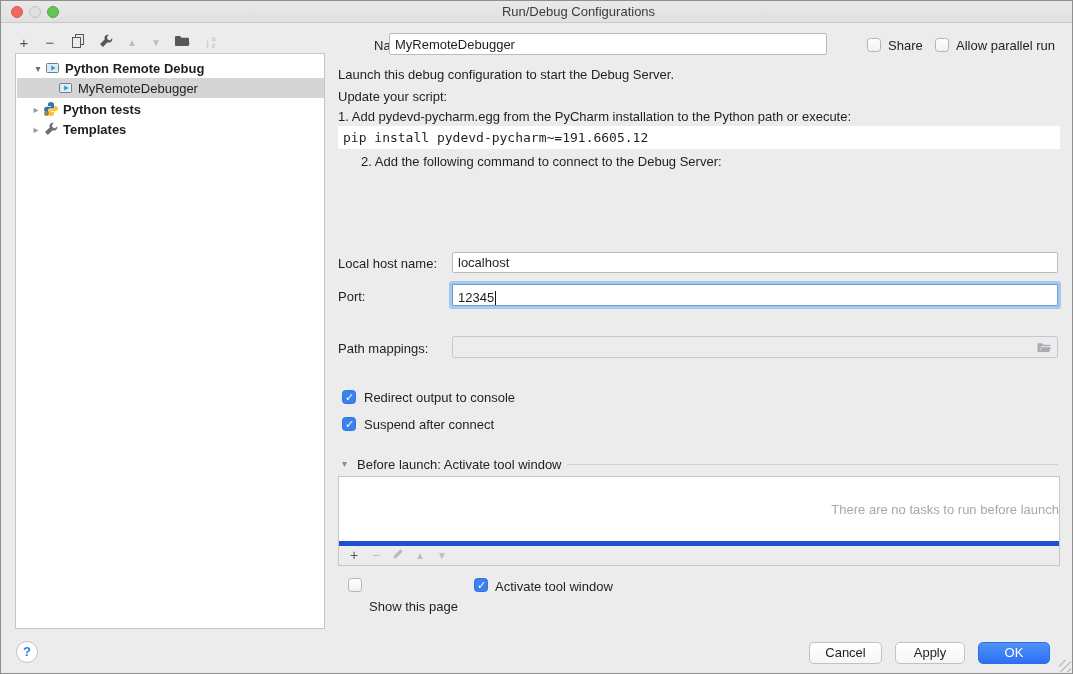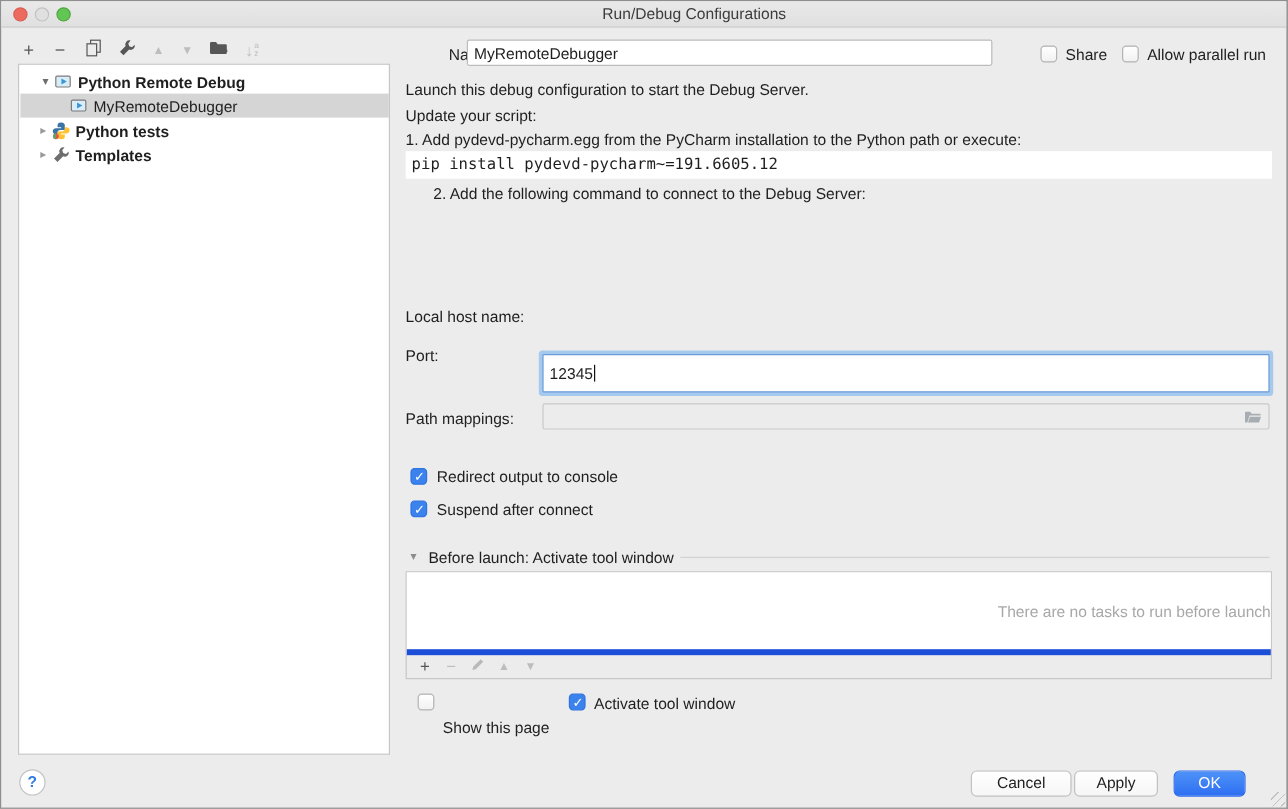--- a/index.html
+++ b/index.html
@@ -168,22 +168,23 @@
   <span class="cb" style="left:934px;top:37px;"></span>
   <span class="label" style="left:955px;top:37px;">Allow parallel run</span>
 
   <span class="label" style="left:337px;top:66px;">Launch this debug configuration to start the Debug Server.</span>
   <span class="label" style="left:337px;top:88px;">Update your script:</span>
   <span class="label" style="left:337px;top:108px;">1. Add pydevd-pycharm.egg from the PyCharm installation to the Python path or execute:</span>
   <div class="codeblock" style="top:125px;height:23px;">pip install pydevd-pycharm~=191.6605.12</div>
   <span class="label" style="left:337px;top:153px;margin-left:23px;">2. Add the following command to connect to the Debug Server:</span>
 
   <span class="label" style="left:337px;top:255px;">Local host name:</span>
+  <input class="field abs" style="left: 451px; top: 251px; width: 606px; height: 21px;" value="localhost">
   <span class="label" style="left:337px;top:288px;">Port:</span>
-  <div class="port-wrap" style="left:451px;top:294px;width:606px;height:32px;">
+  <div class="port-wrap" style="left:451px;top:283px;width:606px;height:22px;align-items:flex-end;">
     <span>12345</span>
       <span class="caret"></span>
   </div>
 
   <span class="label" style="left:337px;top:340px;">Path mappings:</span>
   <div class="field abs" style="left:451px;top:335px;width:606px;height:22px;background:#ececec;border-color:#c9c9c9;">
     <span style="position:absolute;right:5px;top:3px;">
       <svg width="16" height="16" viewBox="0 0 16 16">
           <path d="M1.5 4a.8.8 0 0 1 .8-.8h3.6l1.2 1.5h6.6a.8.8 0 0 1 .8.8v.8H5.3L3.5 12H1.5z" fill="#a7adb3"></path>
           <path d="M5.7 7.2h9.1L13.2 12H3.9z" fill="#a7adb3"></path>
@@ -226,18 +227,18 @@
         </span>
     </div>
   </div>
 
   <span class="cb" style="left:347px;top:577px;"></span>
   <span class="label" style="left:368px;top:578px;margin-top:20px;">Show this page</span>
   <span class="cb checked" style="left:473px;top:577px;"></span>
   <span class="label" style="left:494px;top:578px;">Activate tool window</span>
 
   <div class="help"><span>?</span></div>
-  <div class="btn" style="left:808px;top:641px;width:84px;">Cancel</div>
+  <div class="btn" style="left:808px;top:641px;width:73px;">Cancel</div>
   <div class="btn" style="left:894px;top:641px;width:70px;">Apply</div>
-  <div class="btn primary" style="left:977px;top:641px;width:60px;">OK</div>
+  <div class="btn primary" style="left:977px;top:641px;width:72px;">OK</div>
   <div class="grip"></div>
 
 </div>
 
 </body></html>

